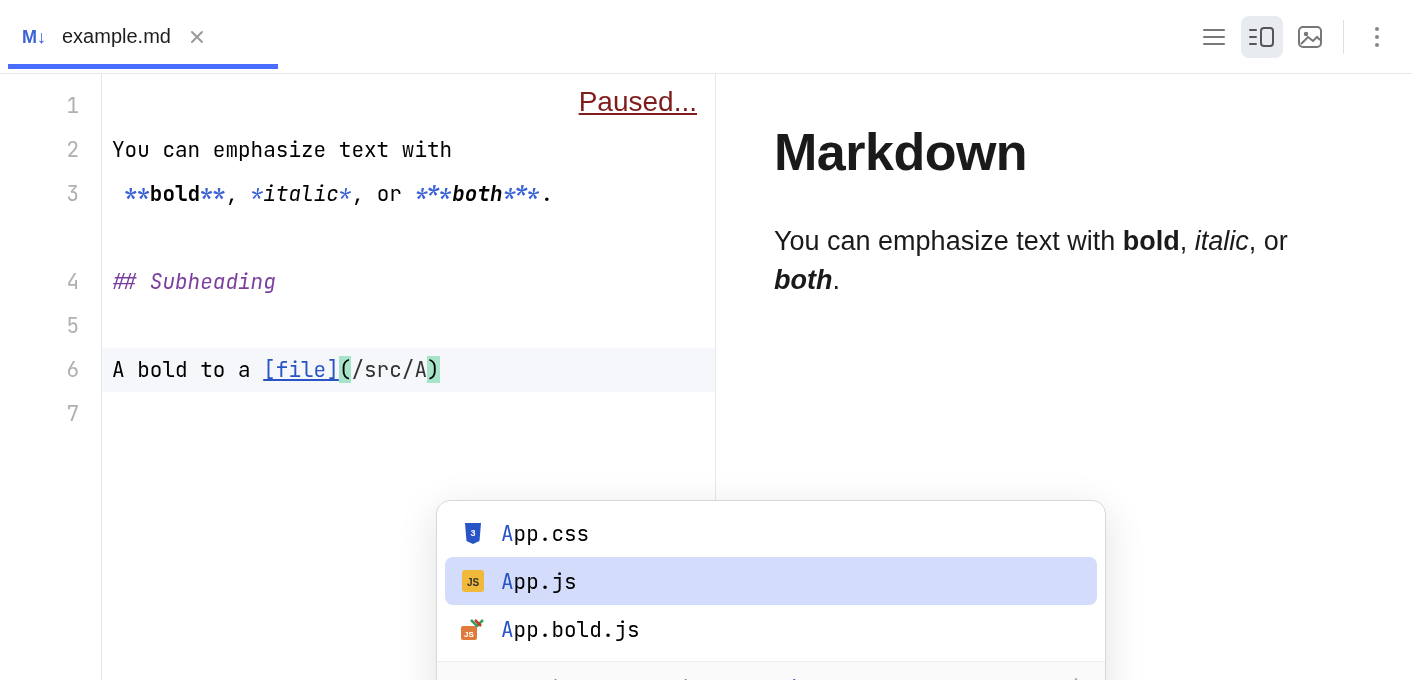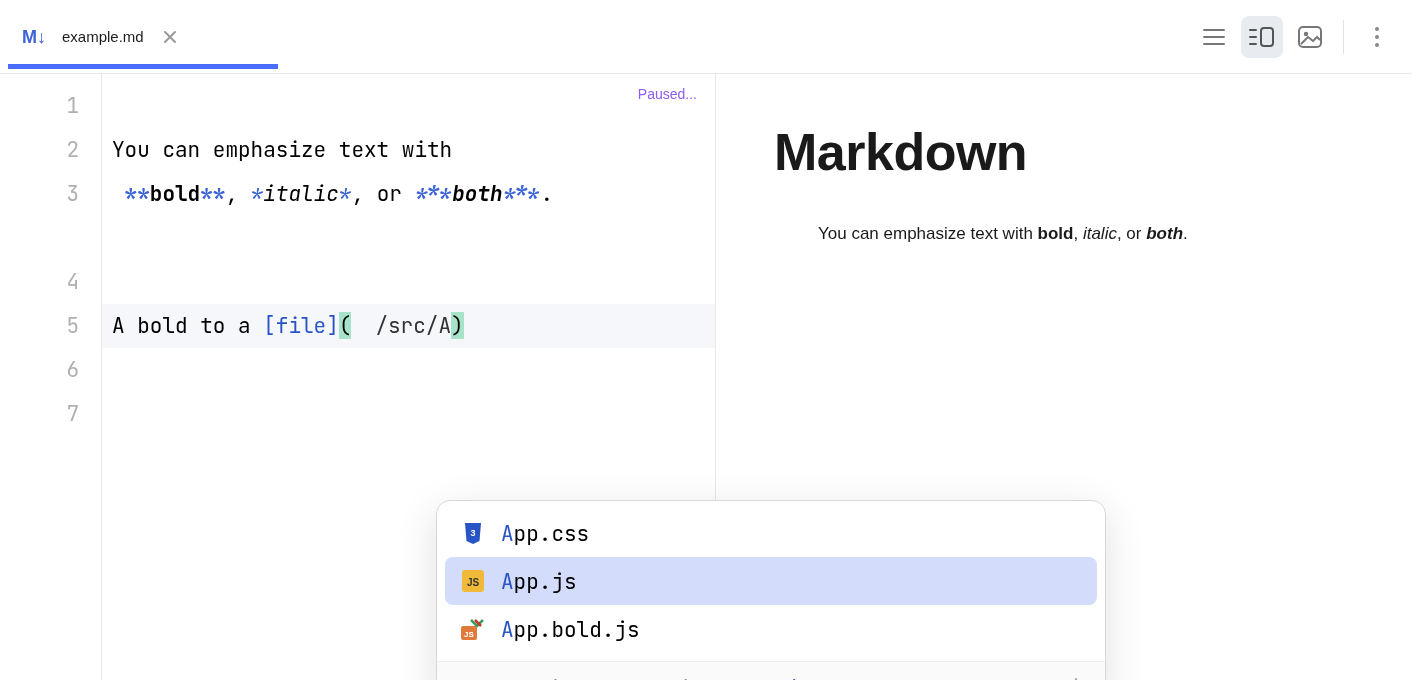--- a/index.html
+++ b/index.html
@@ -12,21 +12,21 @@
   height: 74px; display: flex; align-items: center;
   border-bottom: 1px solid #e8e8e8; padding: 0 8px;
   position: relative;
 }
 .tab {
   display: flex; align-items: center; gap: 10px;
   padding: 0 14px; height: 62px;
   position: relative;
 }
 .tab-icon { display: inline-flex; align-items: center; }
-.tab-label { font-size: 15px; color: #1e1e1e; }
+.tab-label { font-size: 20px; color: #1e1e1e; }
 .tab-close { width: 32px; height: 32px; display: flex; align-items: center; justify-content: center; border-radius: 6px; cursor: pointer; color: #888; }
 .tab-indicator {
   position: absolute; left: 0; bottom: -1px; height: 5px; width: 270px;
   background: #4a6dff;
 }
 .top-right {
   position: absolute; right: 14px; top: 0; height: 74px;
   display: flex; align-items: center; gap: 6px;
 }
 .top-btn {
@@ -57,35 +57,35 @@
 .code-line.wrap { height: 88px; white-space: pre-wrap; }
 .code-line.hl { background: #f5f7fa; }
 .hash { color: #7b3fa0; font-style: italic; }
 .heading-text { color: #7b3fa0; font-style: italic; }
 .bold-marker { color: #3b62d6; font-weight: bold; }
 .bold-text { font-weight: bold; }
 .ital-marker { color: #3b62d6; font-style: italic; }
 .ital-text { font-style: italic; }
 .both-marker { color: #3b62d6; font-weight: bold; font-style: italic; }
 .both-text { font-weight: bold; font-style: italic; }
-.link-bracket { color: #2854c5; }
-.link-url { color: #333; padding-left: 24px; }
+.link-bracket { color: #2854c5; text-decoration: underline; }
+.link-url { color: #333; }
 .caret-bg { background: #a6e3c8; }
 .paused {
   position: absolute; right: 18px; top: 12px;
-  color: #8b5cf6; font-size: 14px; font-family: -apple-system, sans-serif;
+  color: #7f1d1d; font-size: 28px; font-family: -apple-system, sans-serif; text-decoration: underline;
 }
 
 .preview-pane {
   flex: 1; padding: 48px 58px;
   font-family: -apple-system, "Helvetica Neue", Arial, sans-serif;
   color: #1a1a1a;
 }
 .preview-h1 { font-size: 52px; font-weight: 800; margin-bottom: 40px; letter-spacing: -0.5px; }
-.preview-p { font-size: 17px; line-height: 1.45; margin-left: 44px; }
+.preview-p { font-size: 27px; line-height: 1.45; }
 .preview-p b { font-weight: 700; }
 .preview-p i { font-style: italic; }
 .preview-p .bi { font-weight: 700; font-style: italic; }
 
 .popup {
   position: absolute; left: 436px; top: 500px;
   width: 670px; background: #fff;
   border: 1px solid #d8d8d8; border-radius: 14px;
   box-shadow: 0 10px 40px rgba(0,0,0,0.12);
   font-family: "JetBrains Mono","SF Mono",Consolas,monospace;
@@ -173,20 +173,21 @@
     <div class="code-body">
       <div class="paused">Paused...</div>
 
 
       <div class="code-line"></div>
 
       <div class="code-line wrap"><span>You can emphasize text with </span><br> <span class="bold-marker">**</span><span class="bold-text">bold</span><span class="bold-marker">**</span><span>, </span><span class="ital-marker">*</span><span class="ital-text">italic</span><span class="ital-marker">*</span><span>, or </span><span class="both-marker">***</span><span class="both-text">both</span><span class="both-marker">***</span><span>.</span></div>
 
       <div class="code-line"></div>
 
+      <div class="code-line"><span class="hash">## </span><span class="heading-text">Subheading</span></div>
 
       <div class="code-line"></div>
 
       <div class="code-line hl"><span>A bold to a </span><span class="link-bracket">[file]</span><span class="caret-bg">(</span><span class="link-url">/src/A</span><span class="caret-bg">)</span></div>
     </div>
   </div>
 
   <div class="preview-pane">
     <h1 class="preview-h1">Markdown</h1>
     <p class="preview-p"><span>You can emphasize text with </span><b>bold</b><span>, </span><i>italic</i><span>, or </span><span class="bi">both</span><span>.</span></p>

